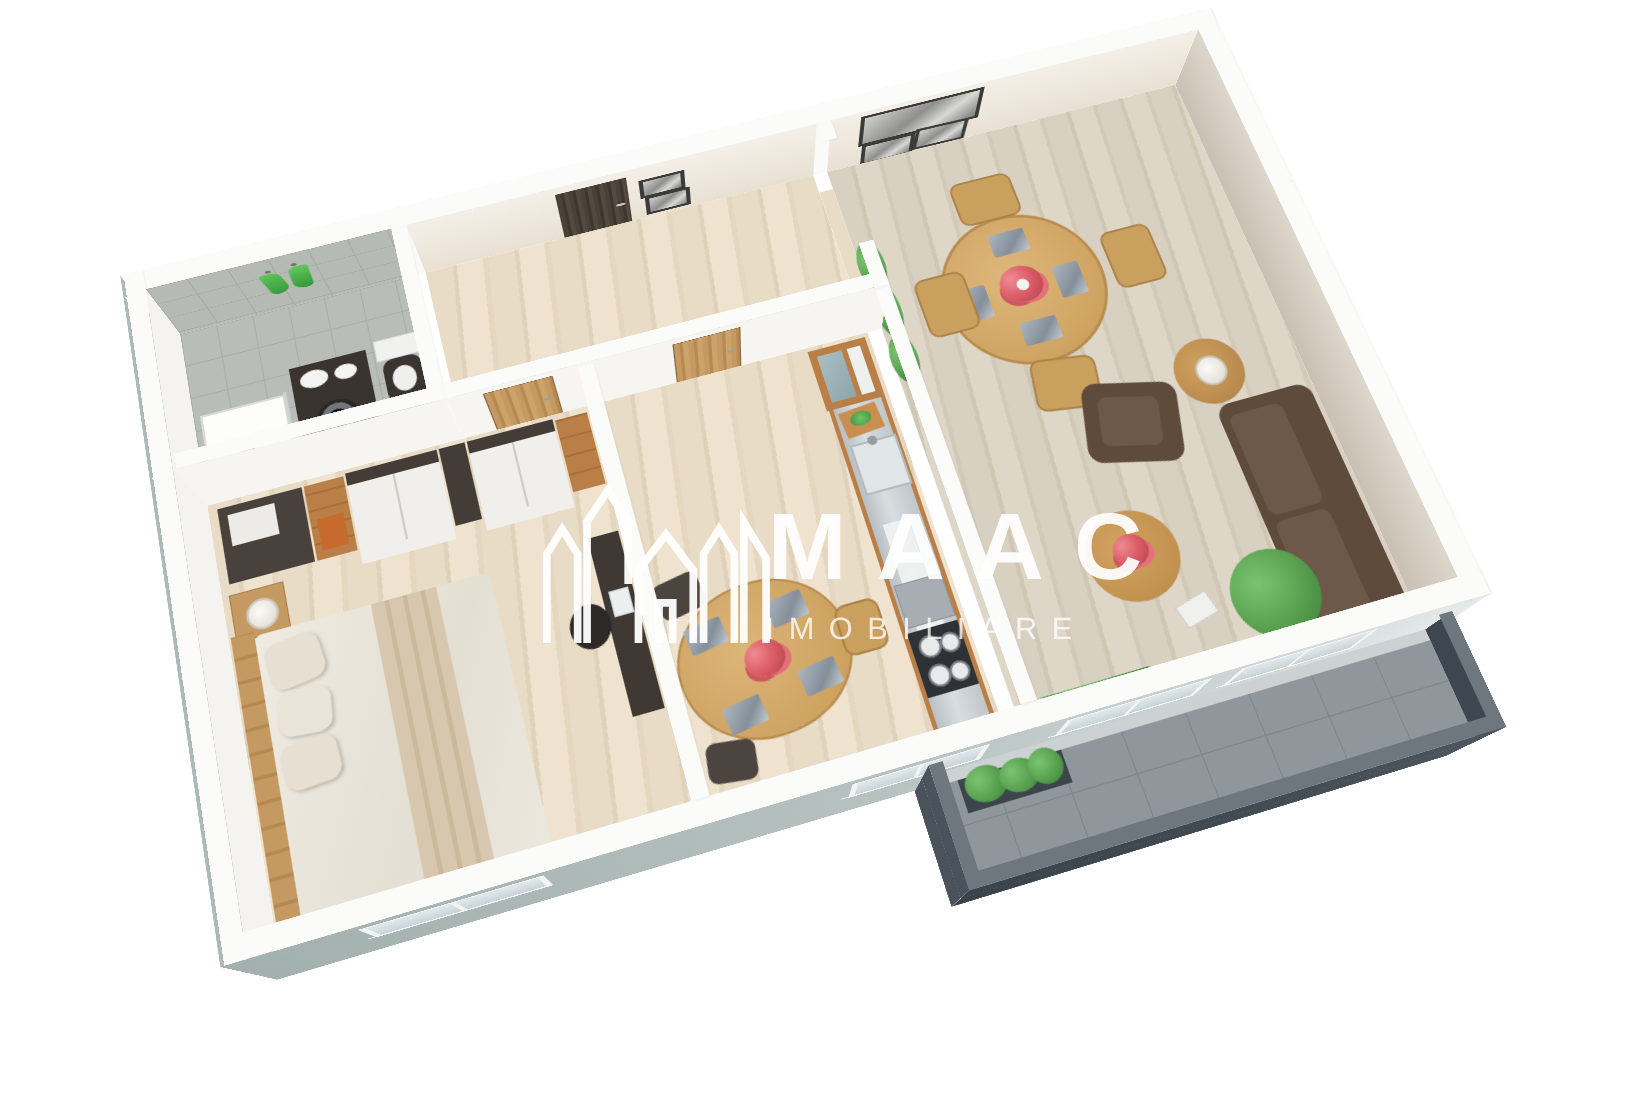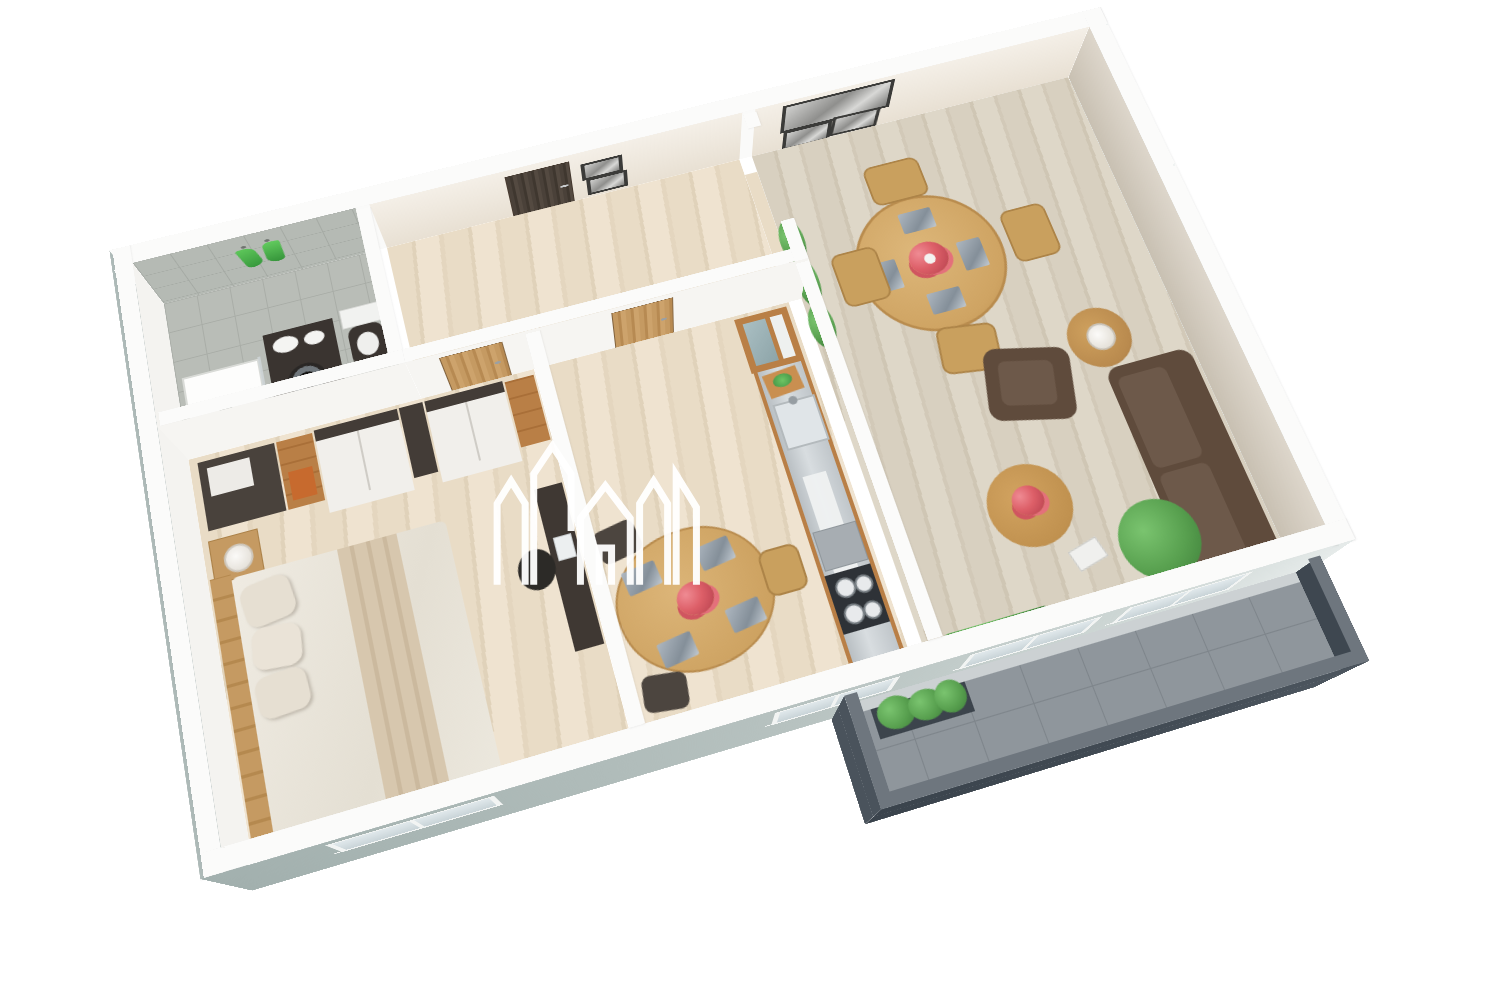--- a/index.html
+++ b/index.html
@@ -279,14 +279,16 @@
     <svg class="wm-logo" width="218" height="218" viewBox="0 0 280 210" fill="none">
       <g stroke="#ffffff" stroke-width="9" fill="none">
         <path d="M13,197 V93 L31,64 L49,93 V197"></path>
         <path d="M60,197 V55 L84,19 L108,55 V128"></path>
         <path d="M120,197 V112 L152,70 L184,112 V197"></path>
         <path d="M144,197 V150 H160 V197"></path>
         <path d="M196,197 V93 L214,64 L232,93 V197"></path>
         <path d="M243,197 V56 L269,98 V197"></path>
       </g>
     </svg>
+    <div class="wm-brand">MAAC</div>
+    <div class="wm-sub">IMOBILIARE</div>
   </div>
 </div>
 
 </body></html>

